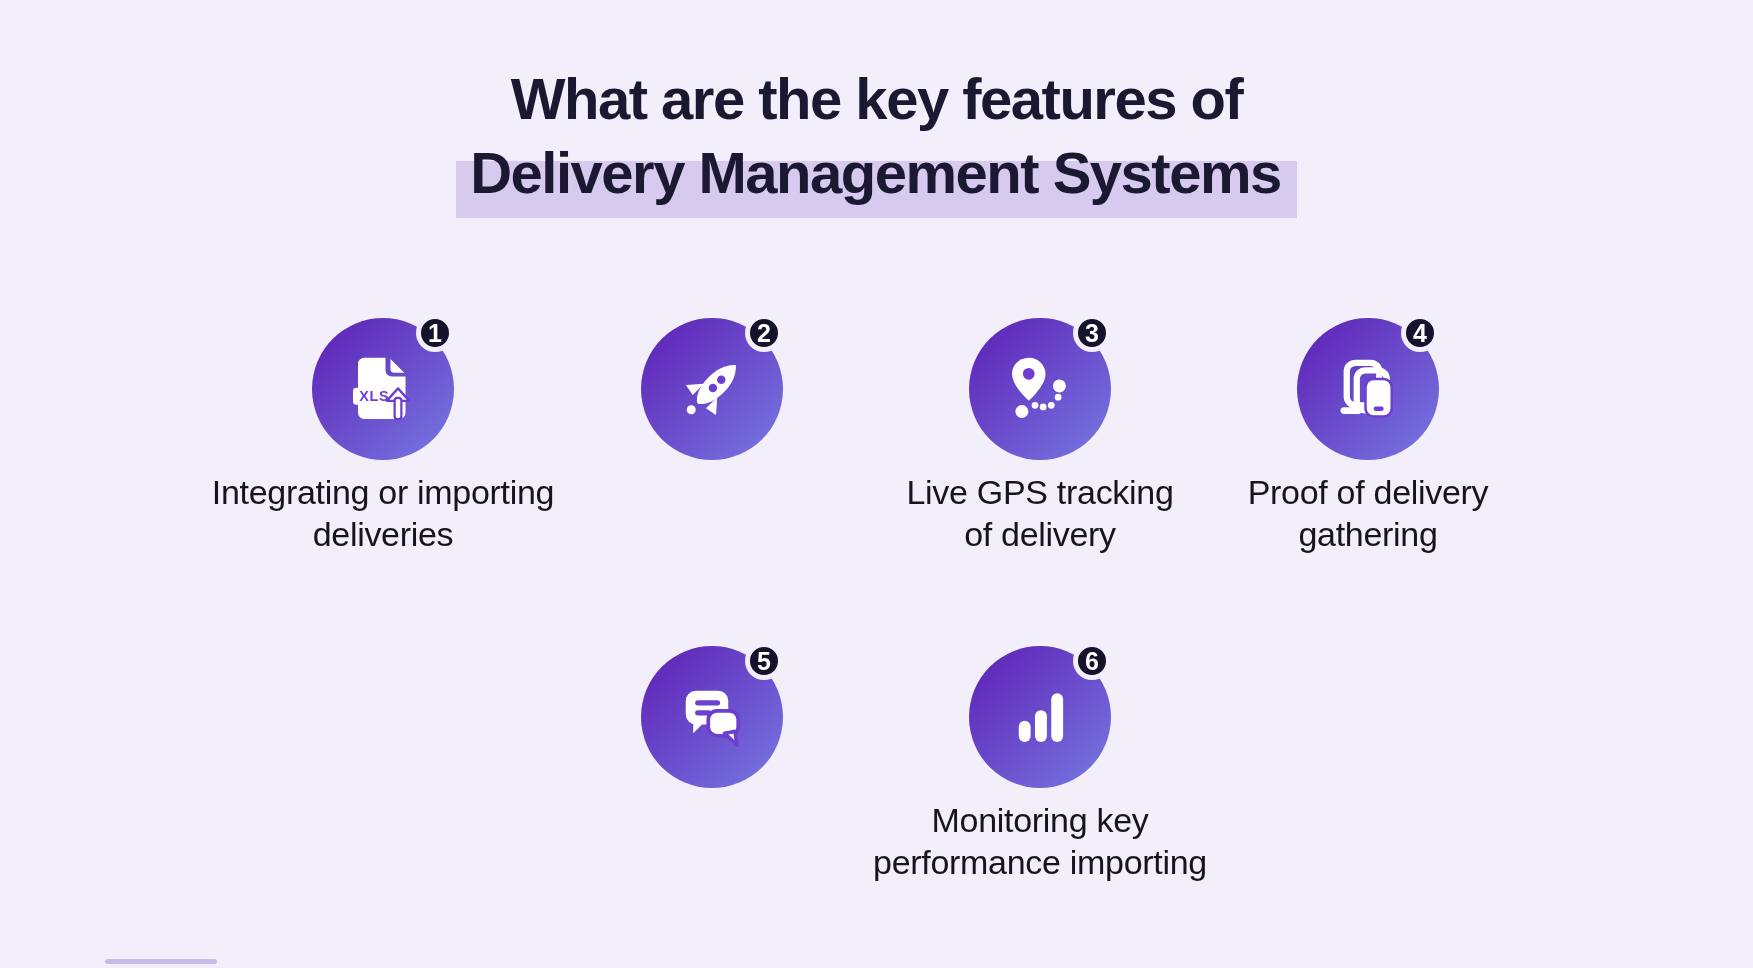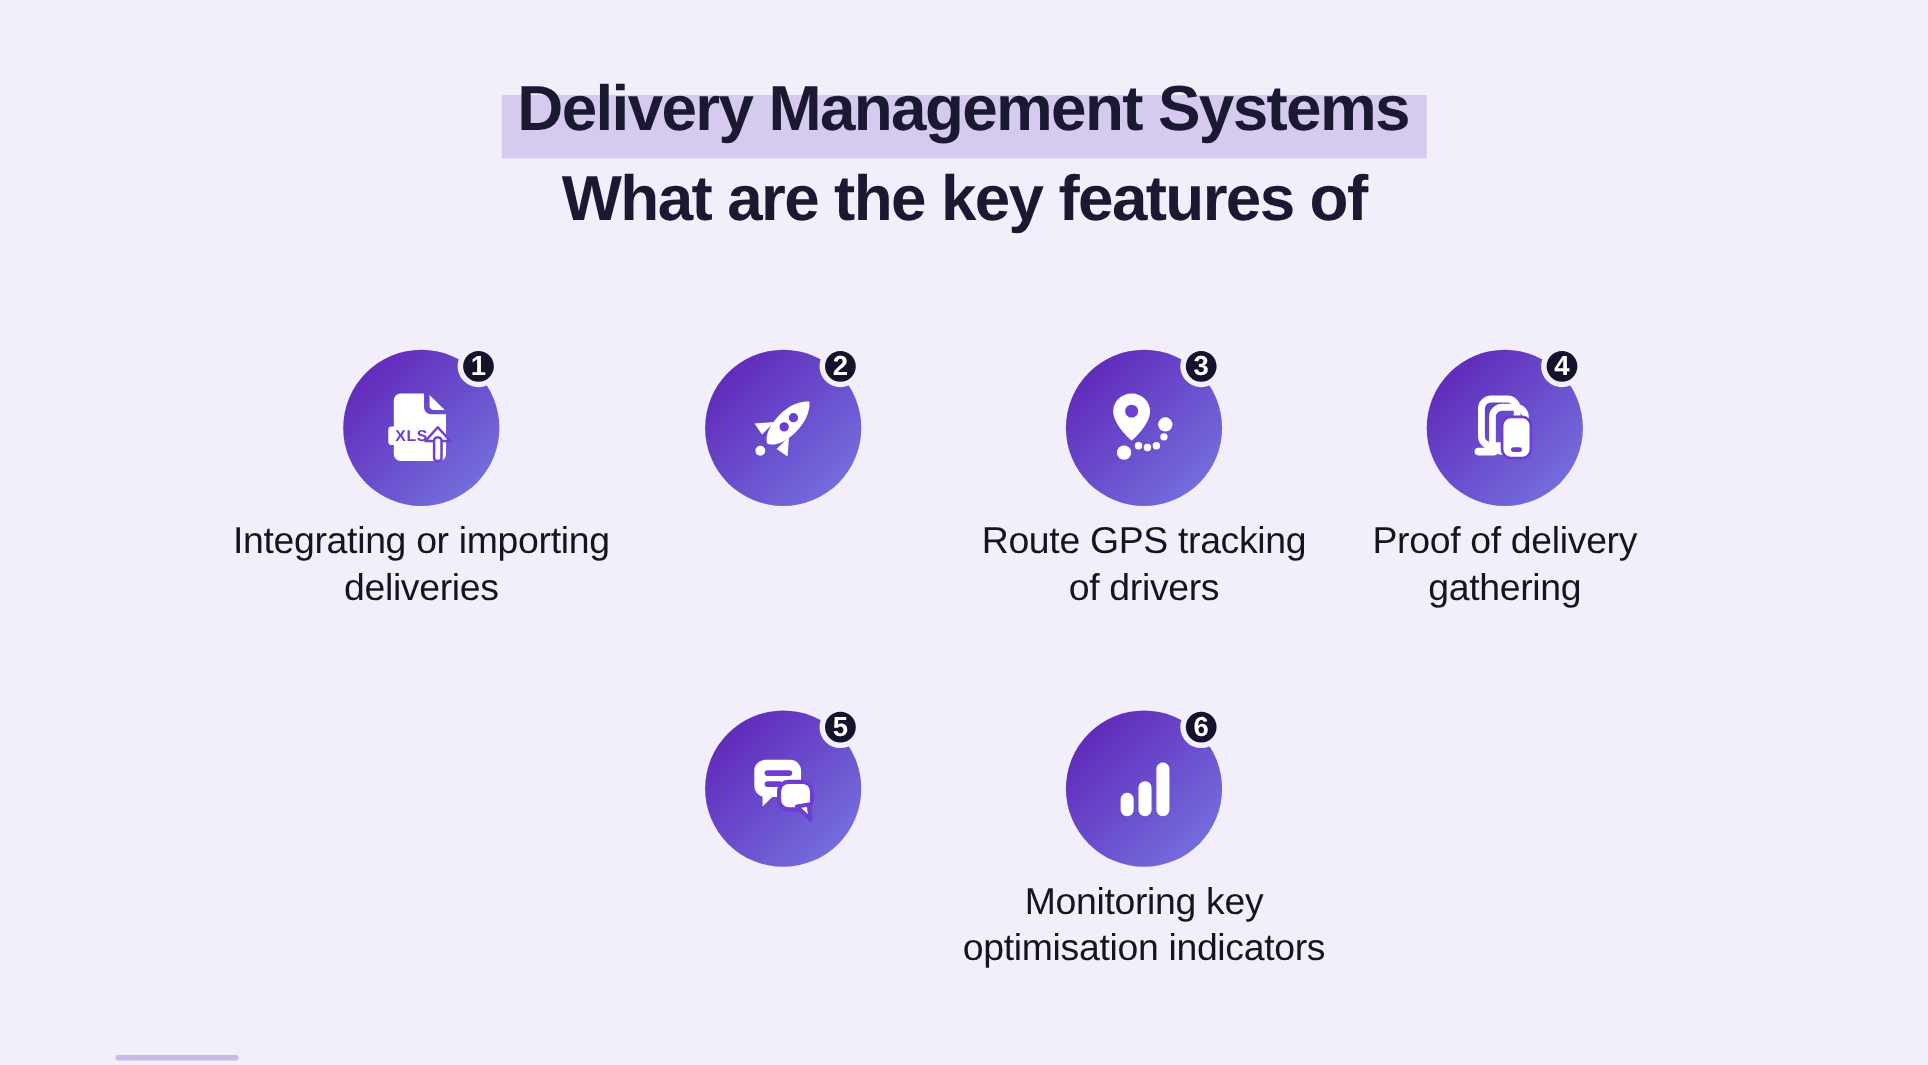--- a/index.html
+++ b/index.html
@@ -57,24 +57,24 @@
     position:absolute;left:105px;top:959px;width:112px;height:5px;
     background:#c9bbe9;border-radius:3px;
   }
 </style>
 </head>
 <body>
 
 <div class="page">
 
   <div class="title">
+    <div>What are the key features of</div>
     <div>
       <span class="hl">Delivery Management Systems</span>
     </div>
-    <div>What are the key features of</div>
   </div>
 
   <div id="features">
       <div class="feature pos-1">
     <div class="circle">
       <span class="icon-slot">
             <svg viewBox="0 0 64 64">
               <path fill="#ffffff" d="M17 7h17v10a5 5 0 0 0 5 5h11v29a5 5 0 0 1-5 5H17a5 5 0 0 1-5-5V12a5 5 0 0 1 5-5z"></path>
               <path fill="#ffffff" d="M38 8l11 11h-8a3 3 0 0 1-3-3V8z"></path>
               <rect x="8" y="31" width="40" height="13.5" rx="2.5" fill="#ffffff"></rect>
@@ -123,22 +123,22 @@
               <circle cx="41" cy="45" r="2.7"></circle>
               <circle cx="46.5" cy="38.5" r="2.7"></circle>
               <circle cx="47.5" cy="29.5" r="5.2"></circle>
             </svg>
           </span>
       <span class="badge">
         <b>3</b>
       </span>
     </div>
     <div class="label">
-      <span>Route GPS tracking</span><br>
-      <span>of drivers</span>
+      <span>Live GPS tracking</span><br>
+      <span>of delivery</span>
     </div>
   </div>
       <div class="feature pos-4">
     <div class="circle">
       <span class="icon-slot">
             <svg viewBox="0 0 64 64">
               <rect x="15" y="11" width="26" height="34" rx="7" fill="none" stroke="#ffffff" stroke-width="5"></rect>
               <rect x="23" y="17" width="24" height="32" rx="7" fill="none" stroke="#ffffff" stroke-width="5"></rect>
               <rect x="10" y="46.5" width="17" height="5.5" rx="2.75" fill="#ffffff"></rect>
               <rect x="30" y="24" width="21" height="30" rx="6.5" fill="#ffffff" stroke="#6d3ecf" stroke-width="2"></rect>
@@ -182,19 +182,19 @@
               <rect x="28" y="26.5" width="9.5" height="25.5" rx="4.75"></rect>
               <rect x="41" y="13" width="9.5" height="39" rx="4.75"></rect>
             </svg>
           </span>
       <span class="badge">
         <b>6</b>
       </span>
     </div>
     <div class="label">
       <span>Monitoring key</span><br>
-      <span>optimisation indicators</span>
+      <span>performance importing</span>
     </div>
   </div>
     </div>
 
   <div class="bottom-mark"></div>
 </div>
 
 </body></html>

